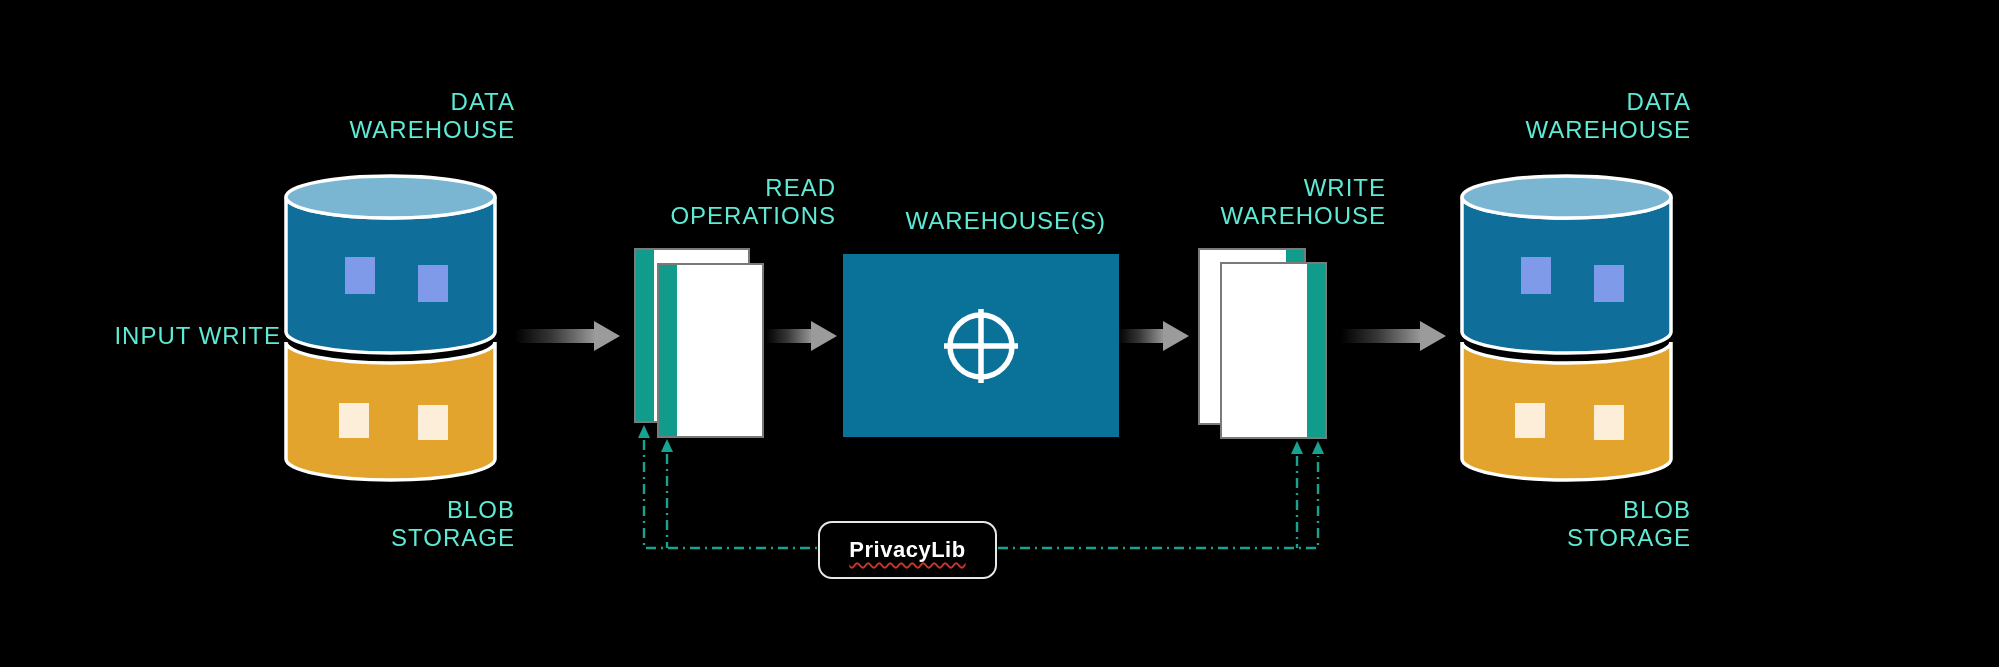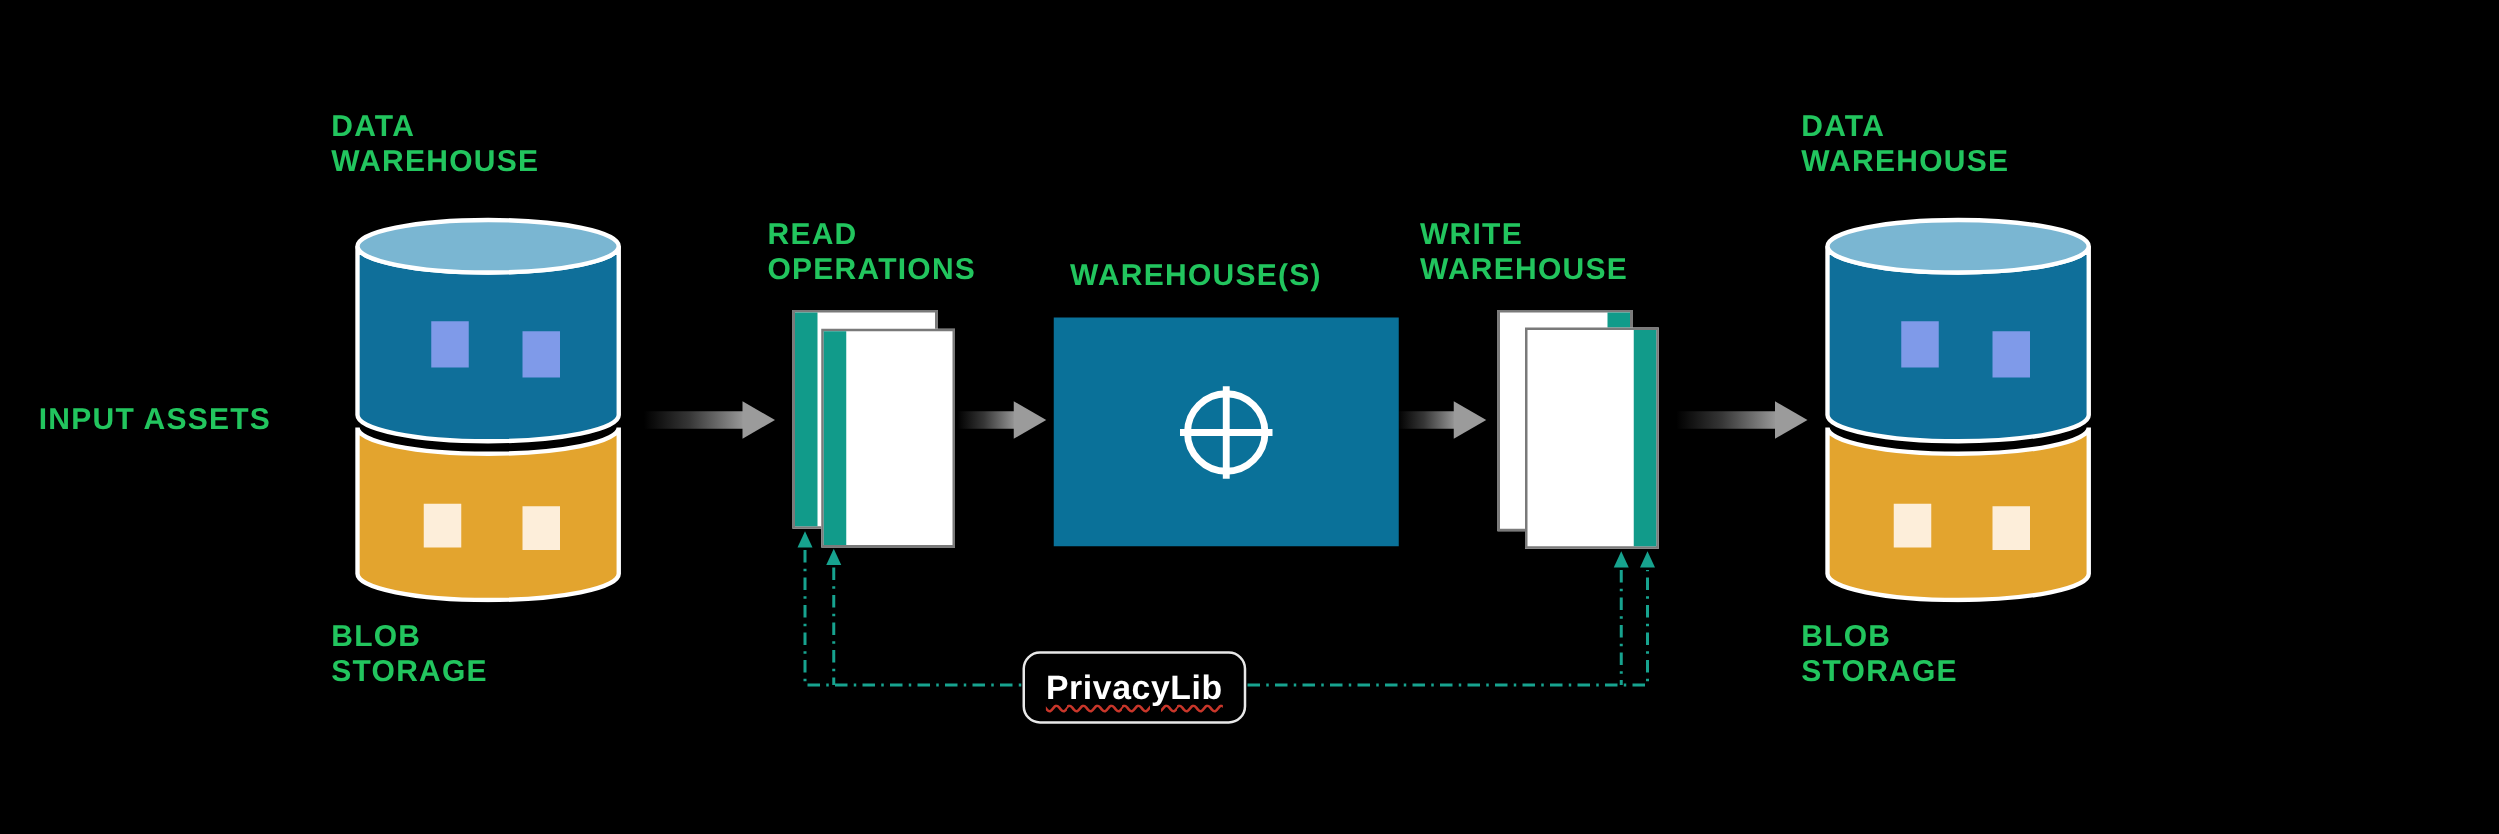--- a/index.html
+++ b/index.html
@@ -17,22 +17,22 @@
     --privacylib-border:#e8e8e8;
     --underline-red:#c9362a;
     --outline-white:#ffffff;
   }
   *{margin:0;padding:0;box-sizing:border-box;}
   html,body{background:var(--background);}
   body{font-family:"Liberation Sans",sans-serif;}
   .stage{position:relative;width:1999px;height:667px;background:var(--background);overflow:hidden;}
 
   .lbl{
-    position:absolute;color:#22c55e;font-weight:700;font-size:24px;line-height:28px;
-    letter-spacing:1px;text-align:left;white-space:pre-line;
+    position:absolute;color:#5eead4;font-weight:400;font-size:24px;line-height:28px;
+    letter-spacing:1px;text-align:right;white-space:pre-line;
   }
 
   svg.cyl{position:absolute;width:215px;height:310px;}
   svg.connectors{position:absolute;left:615px;top:413px;width:720px;height:150px;z-index:1;}
 
   .arrow{position:absolute;top:321px;height:30px;}
   .arrow .shaft{
     position:absolute;left:0;right:24px;top:8px;height:14px;
     background:linear-gradient(90deg, rgba(155,155,155,0) 0%, rgba(155,155,155,0.35) 45%, var(--arrow-gray) 100%);
   }
@@ -53,21 +53,21 @@
     position:absolute;left:843px;top:254px;width:276px;height:183px;
     background:var(--transform-blue);display:flex;align-items:center;justify-content:center;
   }
 
   .plib{
     position:absolute;left:818px;top:521px;width:179px;height:58px;
     background:#000;border:2px solid var(--privacylib-border);border-radius:14px;
     display:flex;align-items:center;justify-content:center;z-index:5;
   }
   .plib span{
-    color:#fff;font-size:27px;font-weight:700;letter-spacing:.5px;
+    color:#fff;font-size:22px;font-weight:700;letter-spacing:.5px;
     text-decoration-line:underline;text-decoration-style:wavy;
     text-decoration-color:var(--underline-red);
     text-decoration-thickness:2px;text-underline-offset:5px;
   }
 </style>
 </head>
 <body>
 
 <div class="stage">
 
@@ -80,40 +80,40 @@
     <ellipse cx="107.5" cy="25" rx="104.5" ry="21" style="fill:var(--cylinder-top-blue);stroke:var(--outline-white);stroke-width:3.5;"></ellipse>
     <rect x="62" y="85" width="30" height="37" style="fill:var(--square-blue);"></rect>
     <rect x="135" y="93" width="30" height="37" style="fill:var(--square-blue);"></rect>
     <rect x="56" y="231" width="30" height="35" style="fill:var(--square-cream);"></rect>
     <rect x="135" y="233" width="30" height="35" style="fill:var(--square-cream);"></rect>
   </svg>
 
   <div class="lbl" style="left:265px;top:496px;width:250px;">BLOB
 STORAGE</div>
 
-  <div class="lbl" style="left:31px;top:322px;width:250px;">INPUT ASSETS</div>
+  <div class="lbl" style="left:31px;top:322px;width:250px;">INPUT WRITE</div>
 
   <div class="arrow" style="left:515px;width:105px;">
     <div class="shaft"></div>
     <div class="head"></div>
   </div>
   <div class="arrow" style="left:766px;width:71px;">
     <div class="shaft"></div>
     <div class="head"></div>
   </div>
   <div class="arrow" style="left:1118px;width:71px;">
     <div class="shaft"></div>
     <div class="head"></div>
   </div>
   <div class="arrow" style="left:1341px;width:105px;">
     <div class="shaft"></div>
     <div class="head"></div>
   </div>
 
-  <div class="lbl" style="left:614px;top:174px;width:250px;">READ
+  <div class="lbl" style="left:586px;top:174px;width:250px;">READ
 OPERATIONS</div>
 
   <div class="doc-card" style="left:634px;top:248px;width:116px;height:175px;">
     <div class="strip"></div>
   </div>
   <div class="doc-card" style="left:657px;top:263px;width:107px;height:175px;">
     <div class="strip"></div>
   </div>
 
   <div class="lbl" style="left:856px;top:207px;width:250px;">WAREHOUSE(S)</div>

